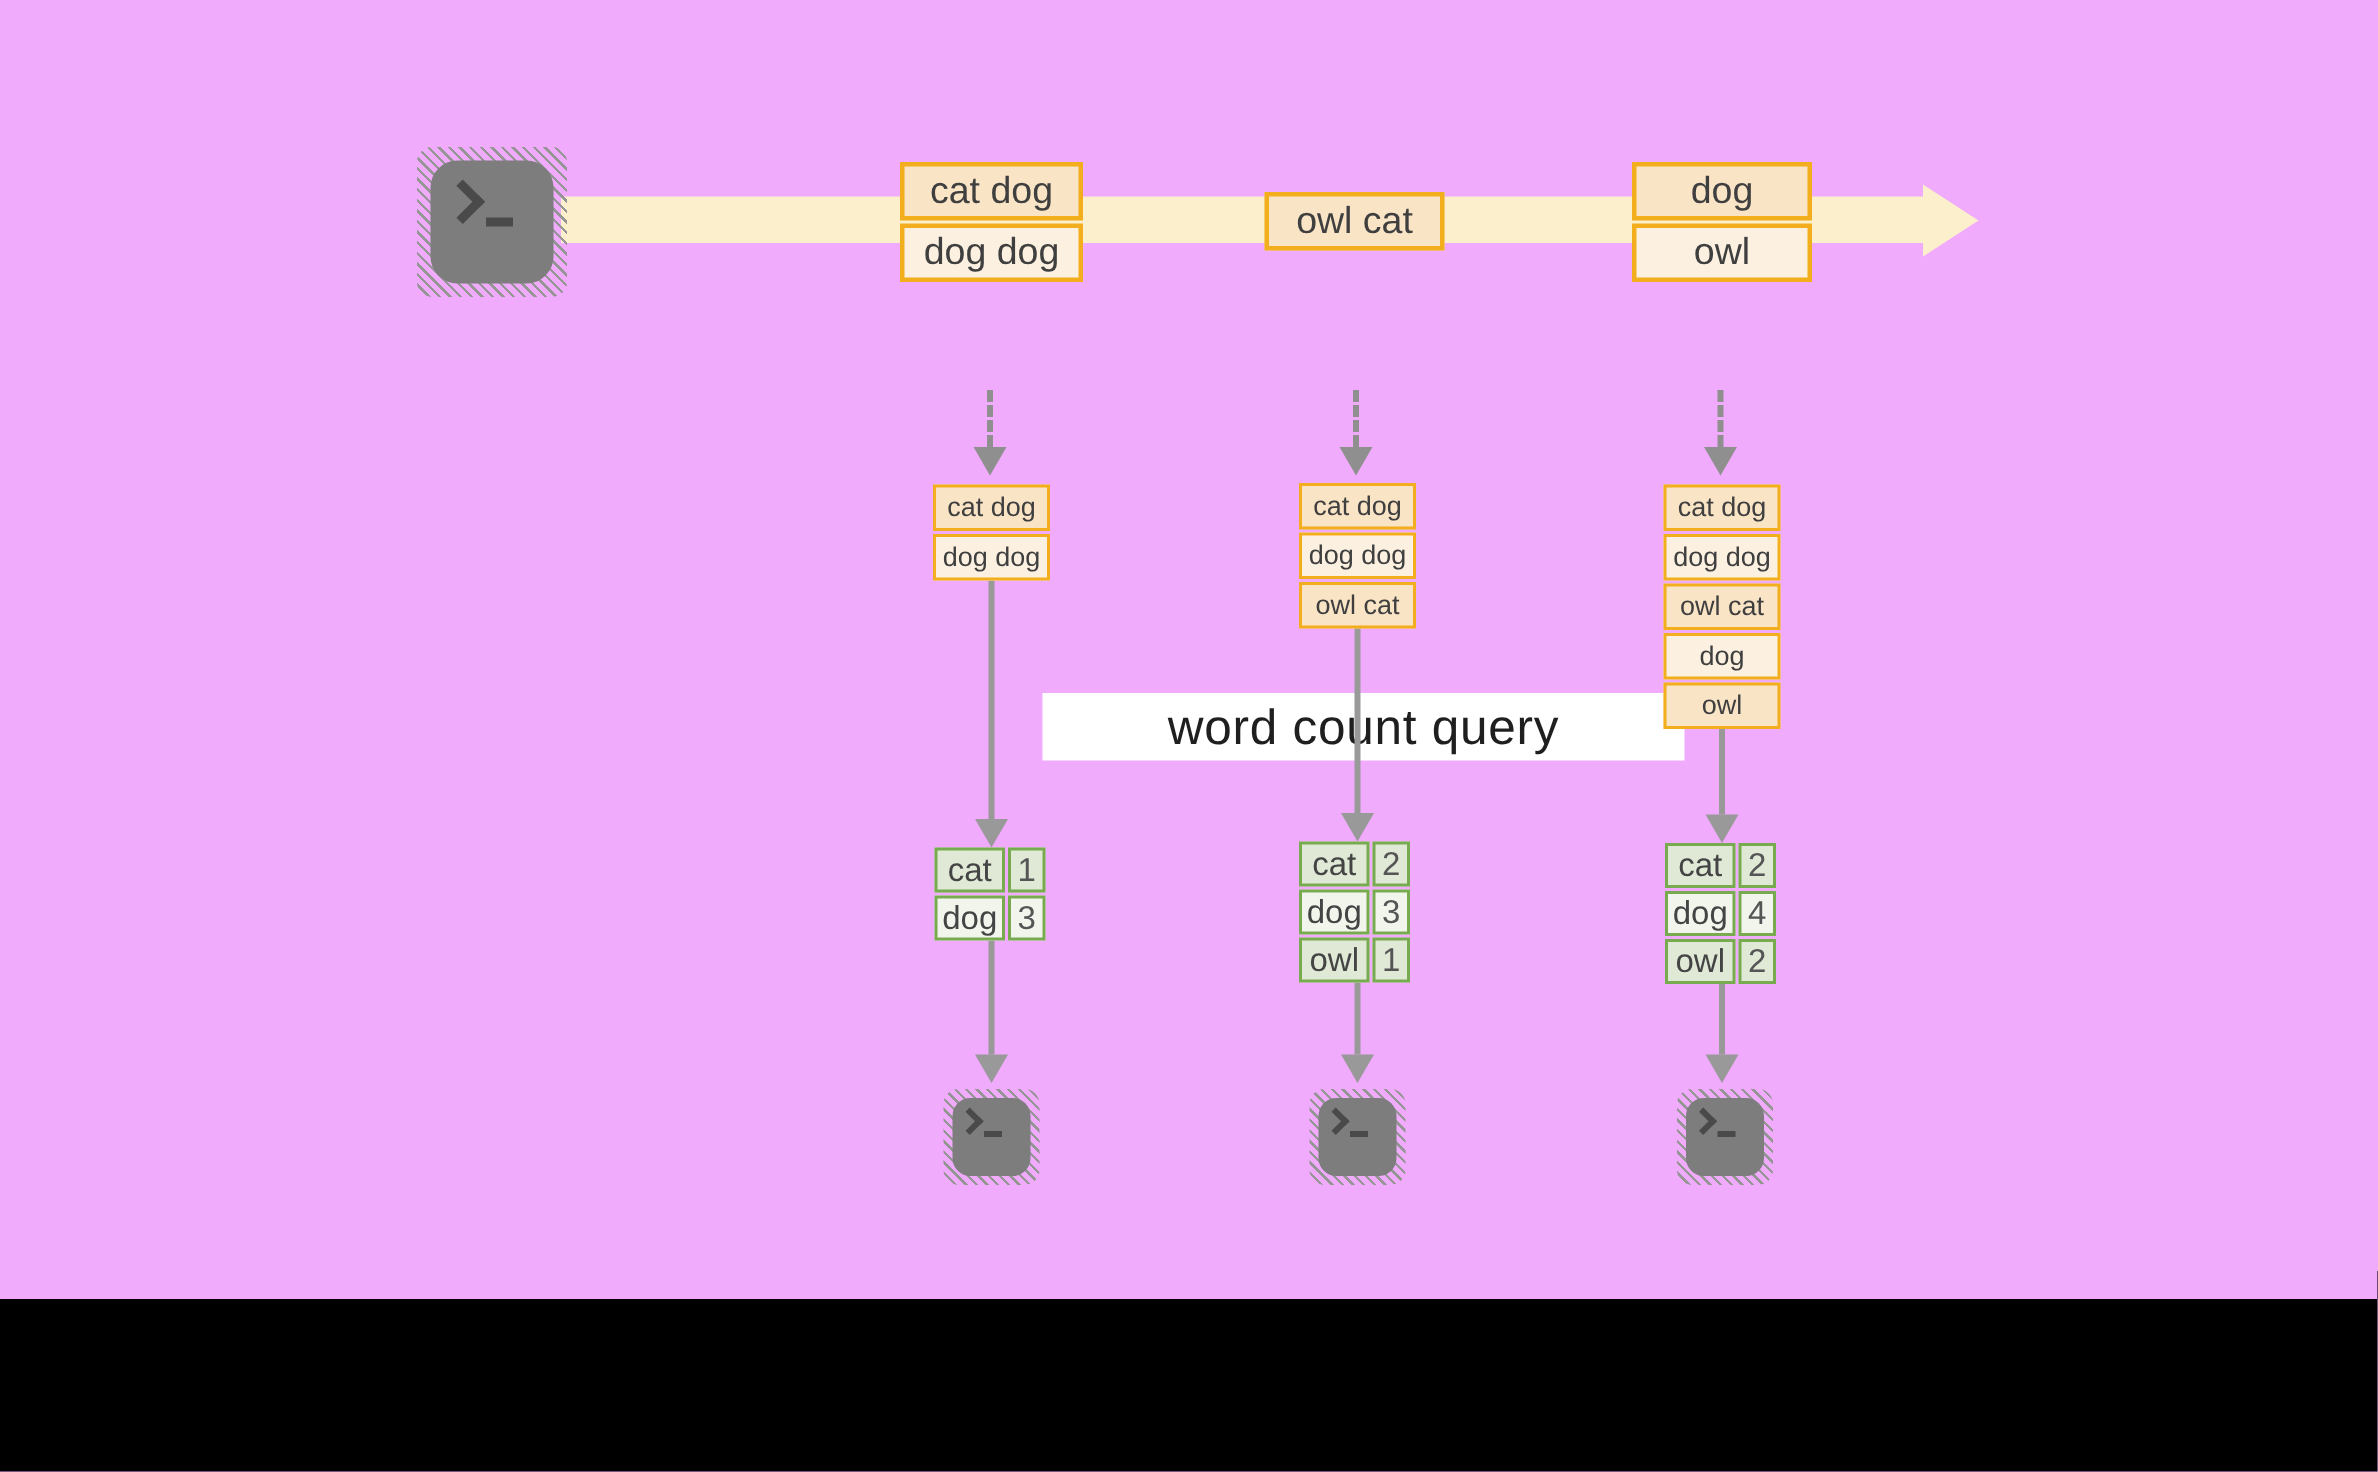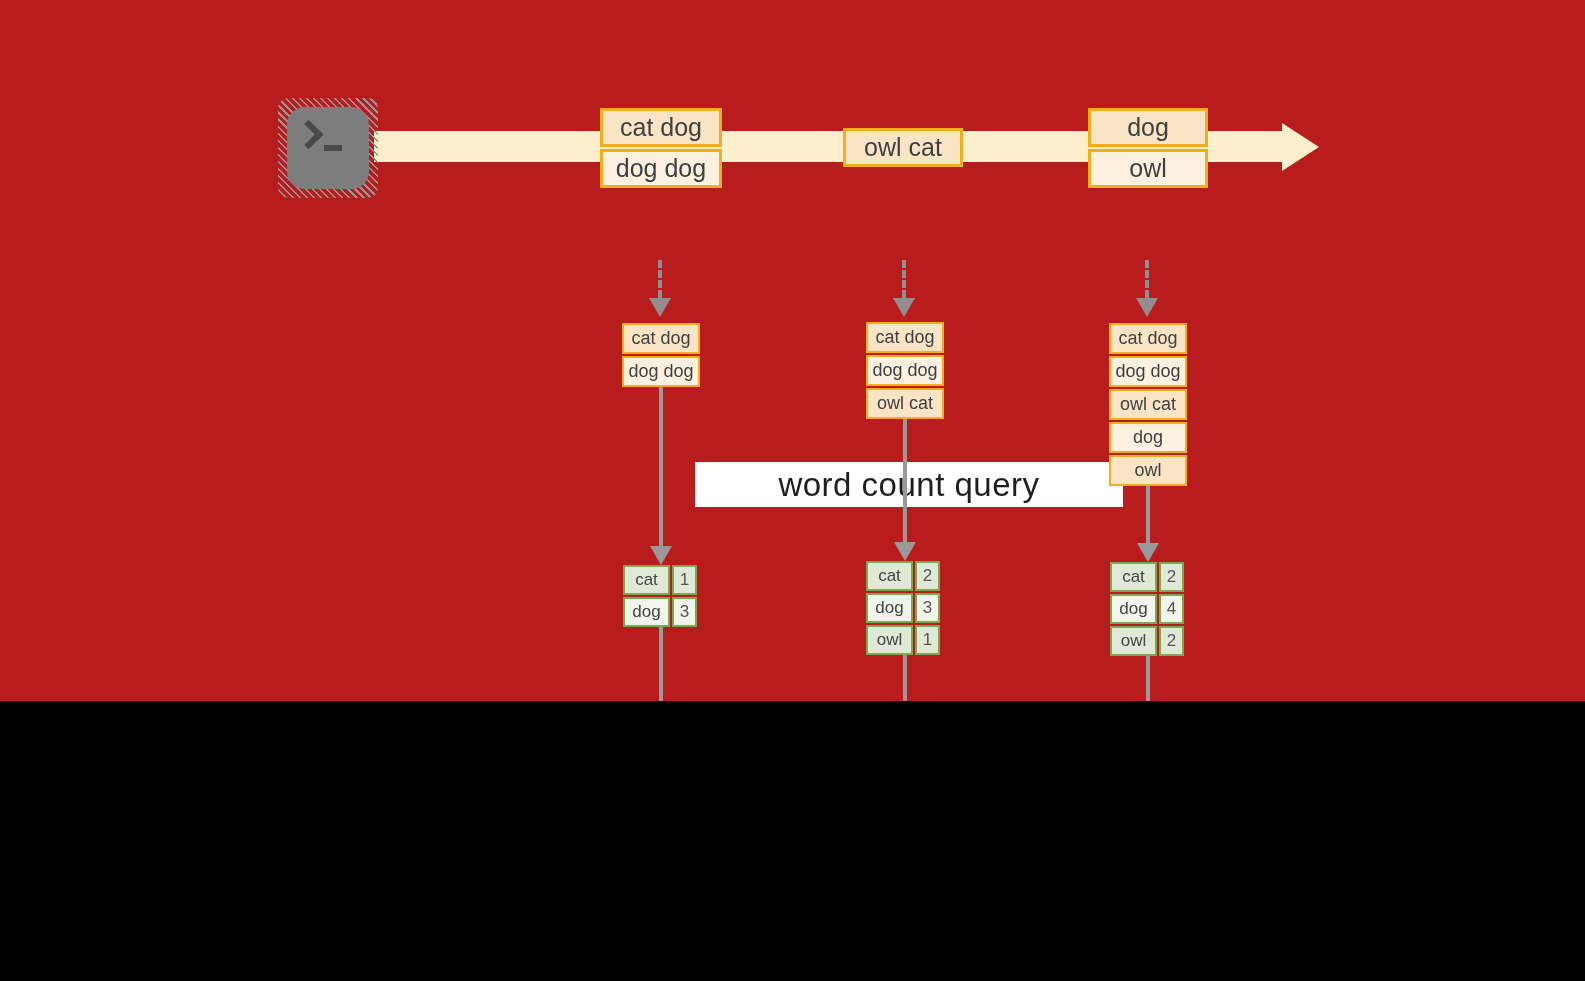--- a/index.html
+++ b/index.html
@@ -1,17 +1,17 @@
 <!DOCTYPE html>
 <html><head>
 <meta charset="utf-8">
 <style>
   html,body{margin:0;padding:0;background:#000;}
   #canvas{
-    position:relative;width:1585px;height:701px;background:#b91c1c;overflow:hidden;
+    position:relative;width:1585px;height:866px;background:#f0abfc;overflow:hidden;
     font-family:"Liberation Sans","DejaVu Sans",sans-serif;
   }
   
   .stream-band{position:absolute;left:374px;top:131px;width:908px;height:31px;background:#fcf0cc;z-index:1;}
   .stream-head{position:absolute;left:1282px;top:123px;width:0;height:0;z-index:1;
     border-top:24px solid transparent;border-bottom:24px solid transparent;border-left:37px solid #fcf0cc;}
   
   .terminal{position:absolute;z-index:2;border-radius:10px;
     background-image:repeating-linear-gradient(45deg,#969696 0,#969696 1.6px,transparent 1.6px,transparent 5px);}
   .terminal .screen{position:absolute;background:#7d7d7d;}
@@ -40,21 +40,21 @@
   .vline.dashed{width:0;background:none;border-left:4px dashed #8f8f8f;}
   .arrow-down{width:0;height:0;border-left:11px solid transparent;border-right:11px solid transparent;border-top:19px solid #999;}
   .arrow-down.dark{border-top-color:#8f8f8f;}
   
   .query-band{position:absolute;left:695px;top:462px;width:428px;height:45px;background:#fff;z-index:3;
     display:flex;align-items:center;justify-content:center;}
   .query-band span{font-size:33px;font-weight:300;color:#1f1f1f;letter-spacing:0.5px;}
   
   .count-table{position:absolute;display:flex;flex-direction:column;gap:2px;z-index:5;}
   .count-row{display:flex;gap:2px;}
-  .count-row .cell{box-sizing:border-box;height:30px;border:2px solid #78ab50;display:flex;align-items:center;justify-content:center;font-size:17px;}
+  .count-row .cell{box-sizing:border-box;height:30px;border:2px solid #78ab50;display:flex;align-items:center;justify-content:center;font-size:22px;}
   .count-row .cell.word{width:47px;color:#444;}
   .count-row .cell.num{width:25px;color:#555;}
   .count-row:nth-child(odd) .cell{background:#dfe9d6;}
   .count-row:nth-child(even) .cell{background:#f1f5ec;}
 </style>
 </head>
 <body>
 
 <div id="canvas">
 

